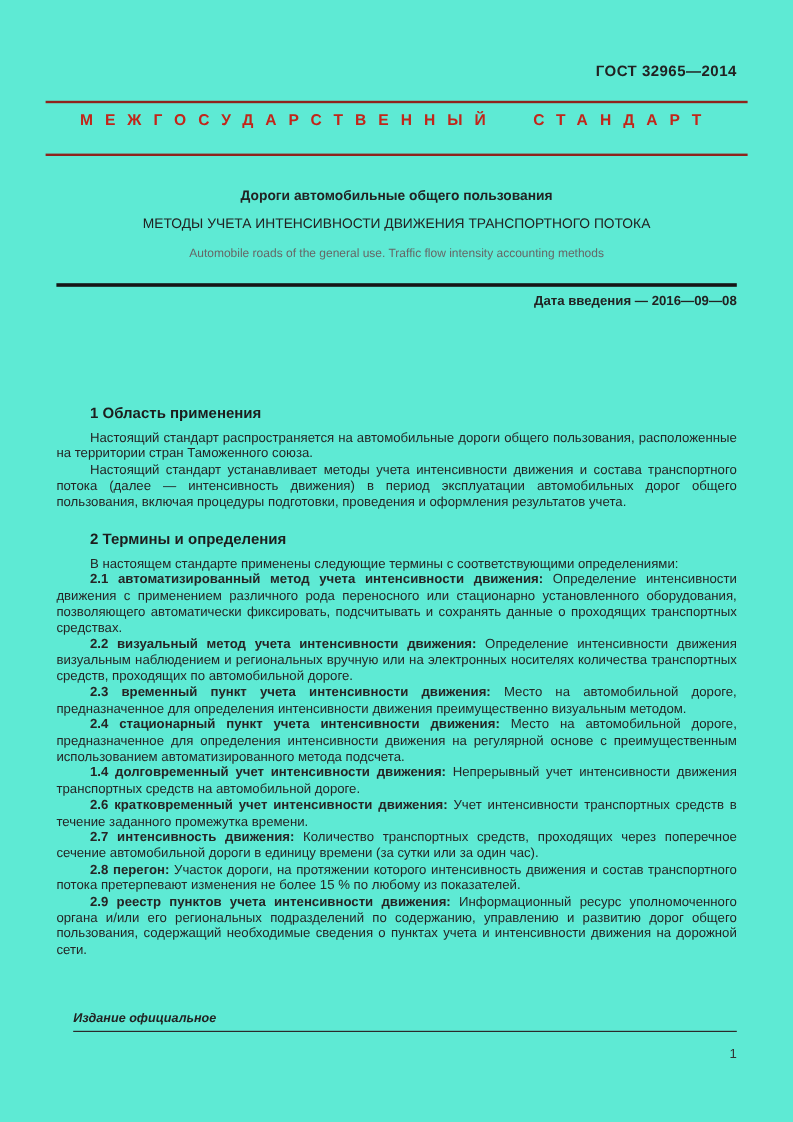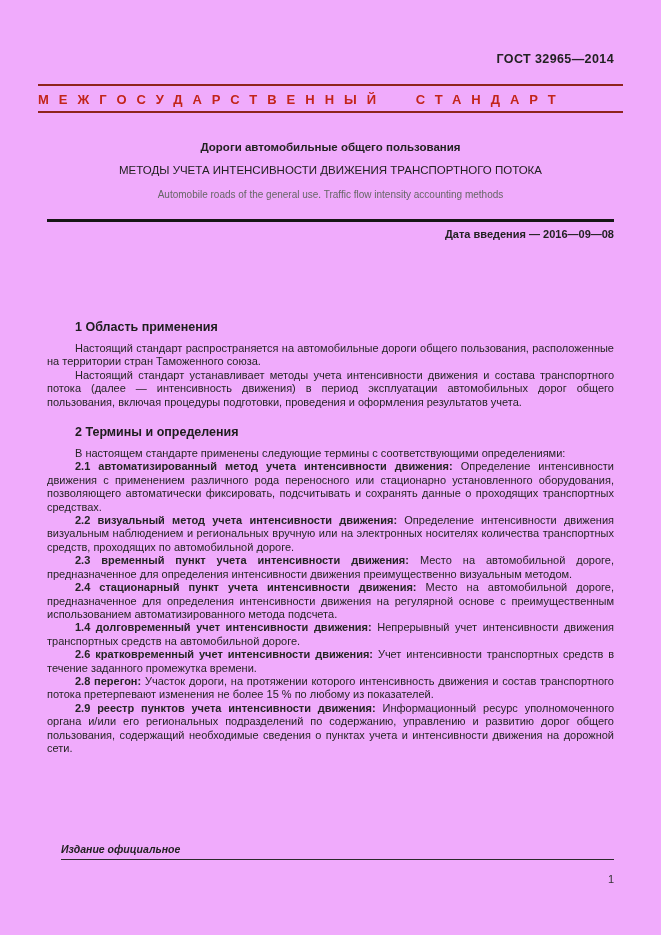--- a/index.html
+++ b/index.html
@@ -1,29 +1,29 @@
 <!DOCTYPE html>
 <html lang="ru"><head>
 <meta charset="utf-8">
 <style>
   * { margin: 0; padding: 0; box-sizing: border-box; }
   html, body { background: #e9e8e5; }
   .page {
     width: 661px; height: 935px; margin: 0 auto; position: relative;
-    background: #f0abfc; color: #222222; overflow: hidden;
+    background: #5eead4; color: #222222; overflow: hidden;
     padding: 0 47px;
     font-family: "Liberation Sans", sans-serif;
   }
   .doc-number { padding-top: 52px; text-align: right; font-weight: bold; font-size: 12.5px; letter-spacing: .4px; }
   .banner { margin: 18px -9px 0 -9px; }
   .banner .rule { height: 2px; background: #8e241c; }
   .banner-text {
-    font-weight: bold; font-size: 13px; color: #c2251a;
+    text-align: center; font-weight: bold; font-size: 13px; color: #c2251a;
     letter-spacing: 10px; word-spacing: 16px; white-space: nowrap;
-    padding: 6px 0 4px 0; overflow: hidden;
+    padding: 6px 0 21px 0; overflow: hidden;
   }
   .title-block { text-align: center; margin-top: 28px; }
   .subject { font-weight: bold; font-size: 11.5px; }
   .main-title { font-weight: normal; font-size: 11.5px; margin-top: 11px; }
   .title-en { font-size: 10px; color: #666666; margin-top: 13px; font-weight: normal; }
   .date-rule { height: 3px; background: #161616; margin-top: 19px; }
   .effective-date { text-align: right; font-weight: bold; font-size: 11px; margin-top: 6px; }
   .section-heading { font-weight: bold; font-size: 12.5px; padding-left: 28px; color: #1d1d1d; }
   .h-scope { margin-top: 80px; }
   .h-terms { margin-top: 16px; }
@@ -69,20 +69,21 @@
   <div class="section">
     <h2 class="section-heading h-terms">2 Термины и определения</h2>
     <p class="para first-after-heading">В настоящем стандарте применены следующие термины с соответствующими определениями:</p>
 
     <p class="para"><span class="b">2.1 автоматизированный метод учета интенсивности движения:</span> <span>Определение интенсивности движения с применением различного рода переносного или стационарно установленного оборудования, позволяющего автоматически фиксировать, подсчитывать и сохранять данные о проходящих транспортных средствах.</span></p>
     <p class="para"><span class="b">2.2 визуальный метод учета интенсивности движения:</span> <span>Определение интенсивности движения визуальным наблюдением и региональных вручную или на электронных носителях количества транспортных средств, проходящих по автомобильной дороге.</span></p>
     <p class="para"><span class="b">2.3 временный пункт учета интенсивности движения:</span> <span>Место на автомобильной дороге, предназначенное для определения интенсивности движения преимущественно визуальным методом.</span></p>
     <p class="para"><span class="b">2.4 стационарный пункт учета интенсивности движения:</span> <span>Место на автомобильной дороге, предназначенное для определения интенсивности движения на регулярной основе с преимущественным использованием автоматизированного метода подсчета.</span></p>
     <p class="para"><span class="b">1.4 долговременный учет интенсивности движения:</span> <span>Непрерывный учет интенсивности движения транспортных средств на автомобильной дороге.</span></p>
     <p class="para"><span class="b">2.6 кратковременный учет интенсивности движения:</span> <span>Учет интенсивности транспортных средств в течение заданного промежутка времени.</span></p>
+    <p class="para"><span class="b">2.7 интенсивность движения:</span> <span>Количество транспортных средств, проходящих через поперечное сечение автомобильной дороги в единицу времени (за сутки или за один час).</span></p>
     <p class="para"><span class="b">2.8 перегон:</span> <span>Участок дороги, на протяжении которого интенсивность движения и состав транспортного потока претерпевают изменения не более 15 % по любому из показателей.</span></p>
     <p class="para"><span class="b">2.9 реестр пунктов учета интенсивности движения:</span> <span>Информационный ресурс уполномоченного органа и/или его региональных подразделений по содержанию, управлению и развитию дорог общего пользования, содержащий необходимые сведения о пунктах учета и интенсивности движения на дорожной сети.</span></p>
   </div>
 
   <div class="footer">
     <div class="edition">Издание официальное</div>
     <div class="footer-rule"></div>
     <div class="page-number">1</div>
   </div>
 

